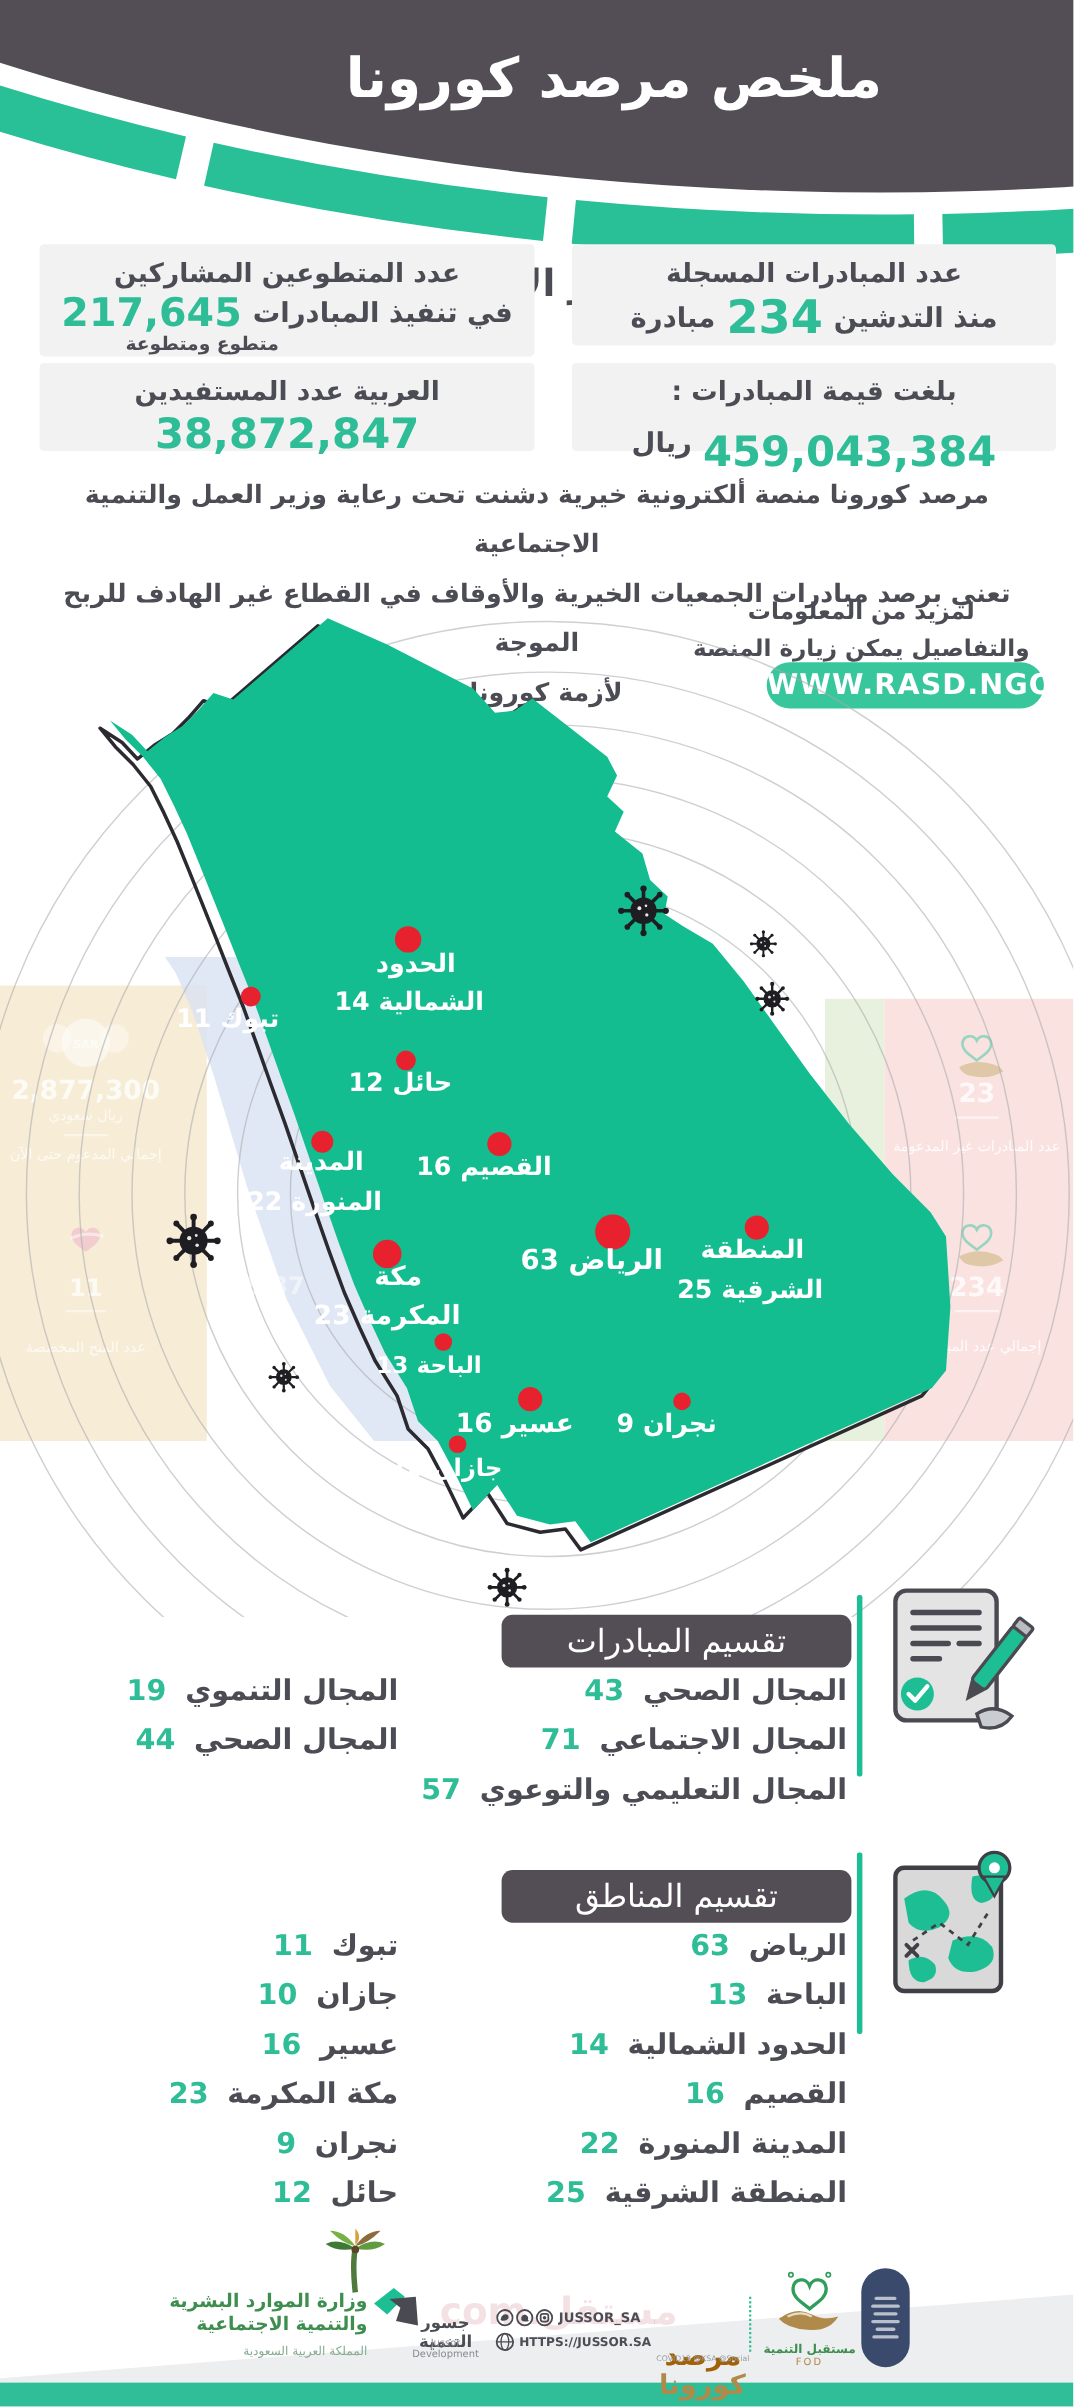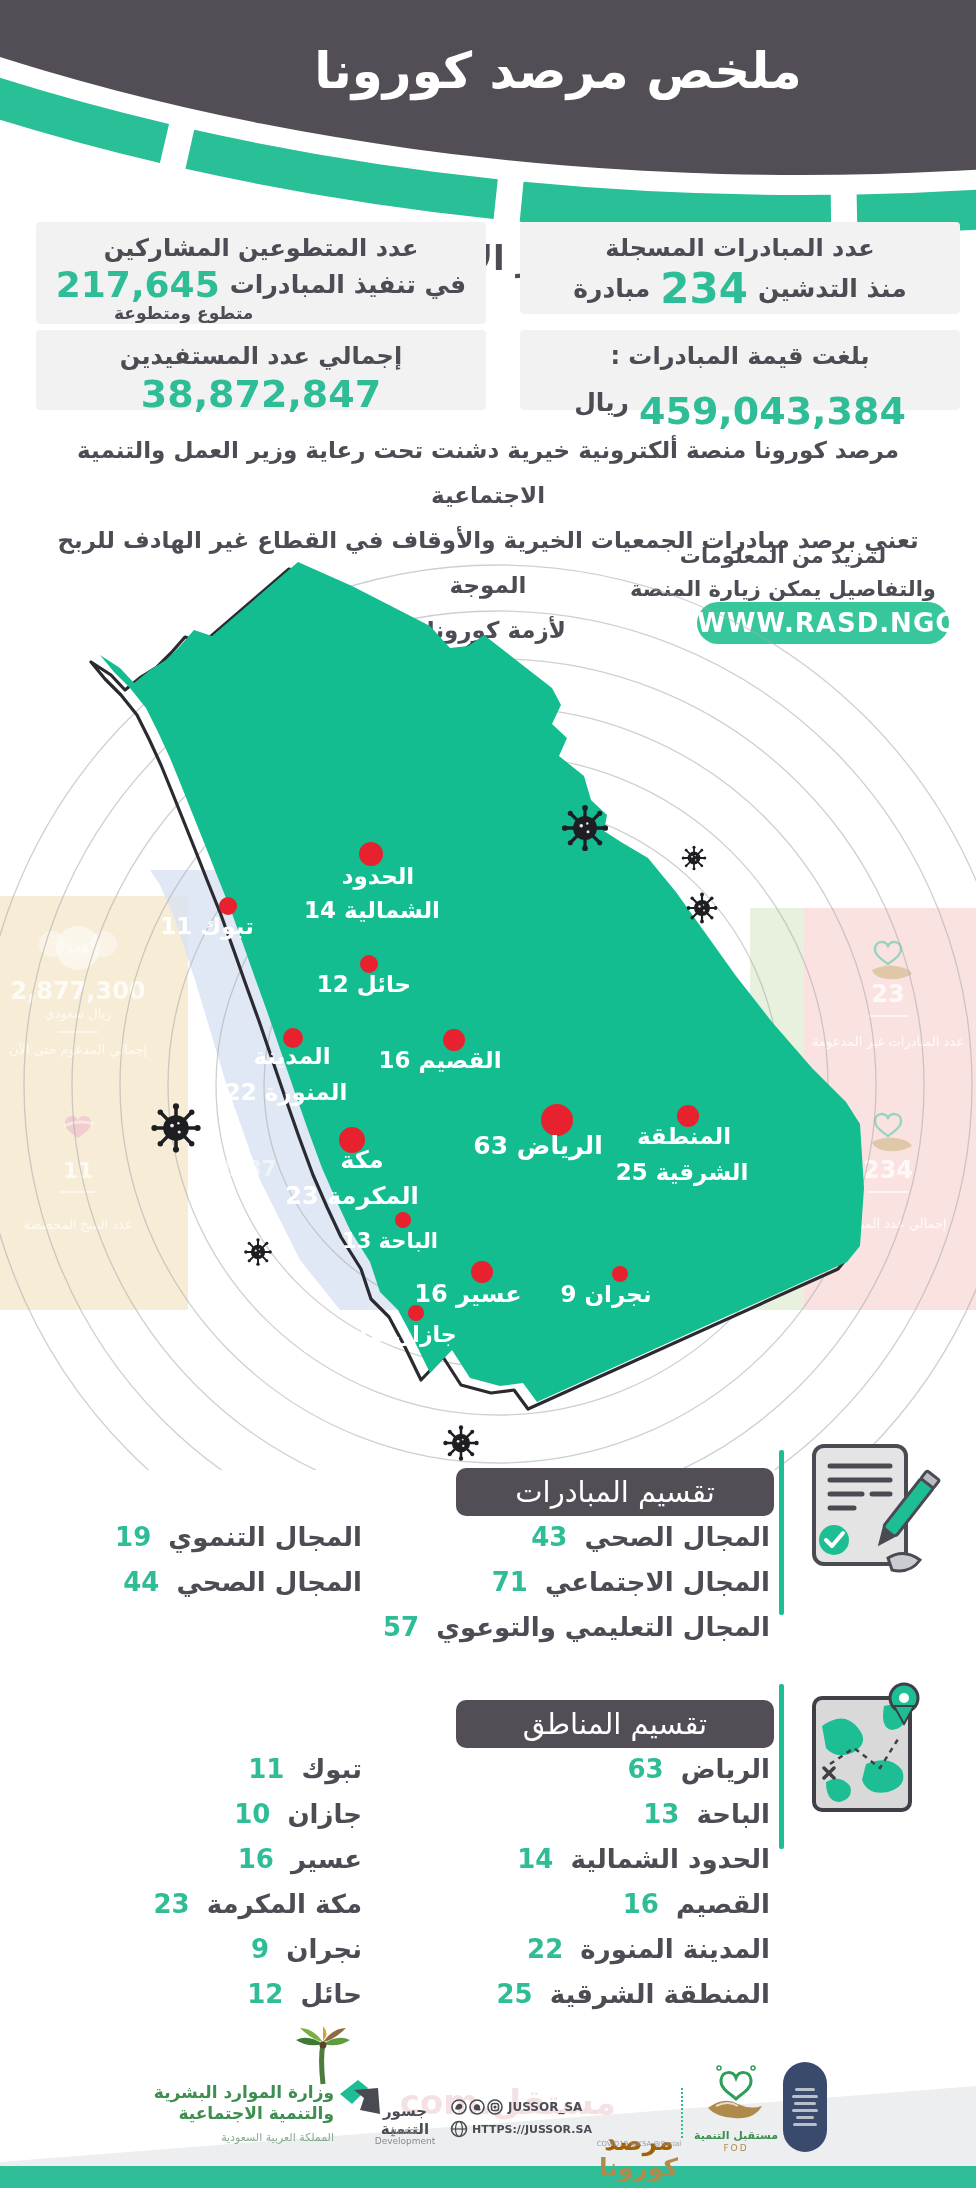--- a/index.html
+++ b/index.html
@@ -84,21 +84,21 @@
 
   <div class="abs box" style="left:520px;top:330px;width:440px;height:80px;">
     <div class="t">بلغت قيمة المبادرات :</div>
     <div class="row">
       <span class="bignum" style="font-size:38px;margin-top:17px;">459,043,384</span>
       <span class="lbl">ريال</span>
     </div>
   </div>
 
   <div class="abs box" style="left:36px;top:330px;width:450px;height:80px;">
-    <div class="t">إجمالي عدد المستفيدين</div>
+    <div class="t">العربية عدد المستفيدين</div>
     <div class="row">
       <span class="bignum" style="font-size:38px;">38,872,847</span>
     </div>
   </div>
 
   <div class="abs about">
     <div>مرصد كورونا منصة ألكترونية خيرية دشنت تحت رعاية وزير العمل والتنمية الاجتماعية</div>
     <div>تعني برصد مبادرات الجمعيات الخيرية والأوقاف في القطاع غير الهادف للربح الموجة</div>
     <div>لأزمة كورونا .</div>
   </div>

